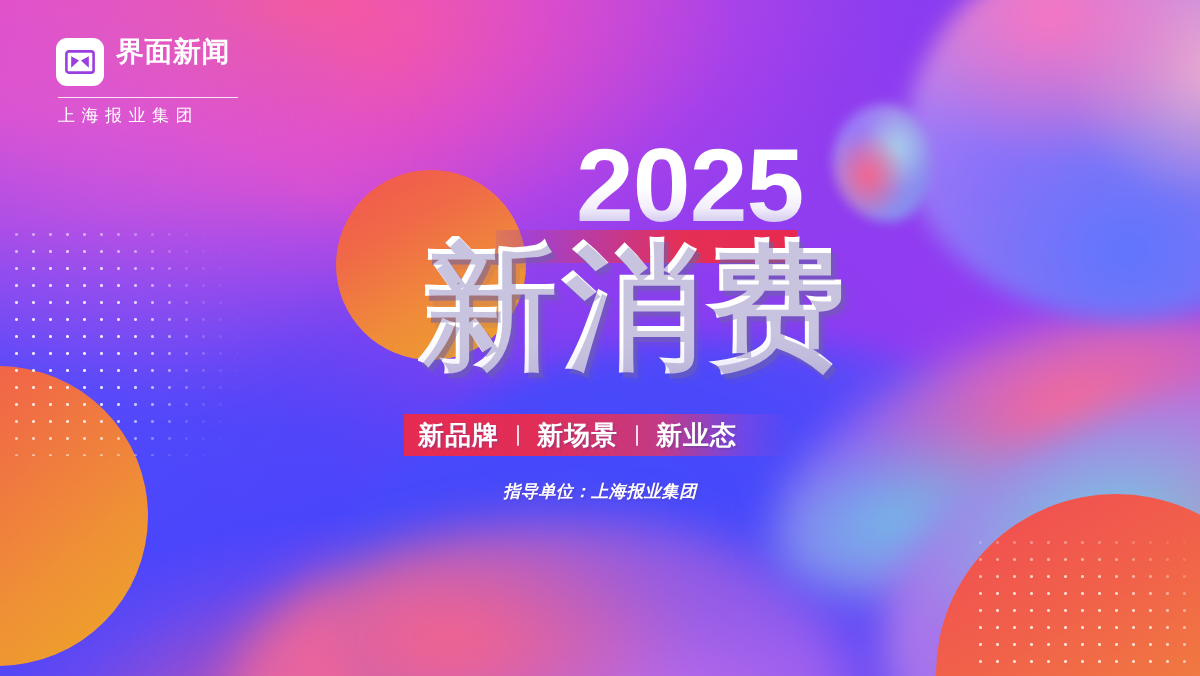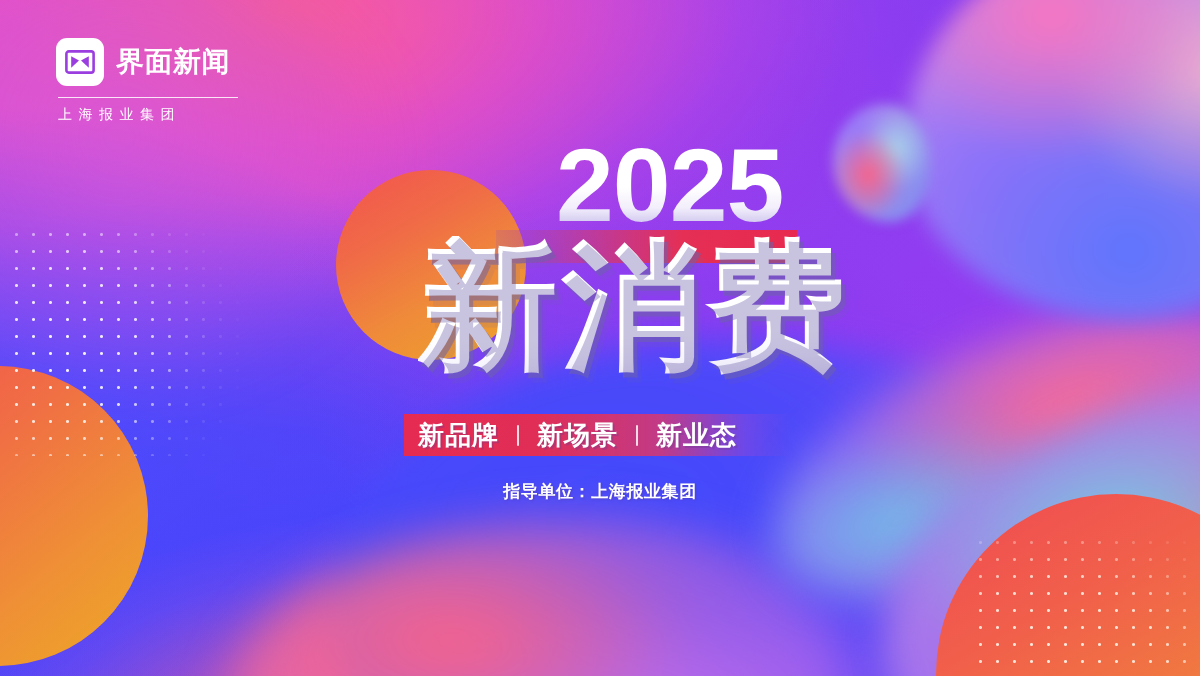--- a/index.html
+++ b/index.html
@@ -139,43 +139,43 @@
     background-size:17px 17px;
     -webkit-mask-image:radial-gradient(90% 110% at 34% 86%, #000 0%, rgba(0,0,0,.9) 50%, rgba(0,0,0,.2) 84%, transparent 100%);
             mask-image:radial-gradient(90% 110% at 34% 86%, #000 0%, rgba(0,0,0,.9) 50%, rgba(0,0,0,.2) 84%, transparent 100%);
     opacity:.92;
   }
 
   
   #logo-lockup{
     position:absolute;left:56px;top:38px;width:180px;
   }
-  #logo-row{display:flex;align-items:center;gap:12px;}
+  #logo-row{display:flex;align-items:flex-start;gap:12px;}
   #logo-mark{
     width:48px;height:48px;border-radius:11px;background:#ffffff;
     display:flex;align-items:center;justify-content:center;flex:0 0 auto;
   }
   #logo-mark svg{display:block;}
   #logo-wordmark{
     color:#ffffff;font-size:28px;font-weight:bold;letter-spacing:.5px;line-height:1;
     white-space:nowrap;
   }
   #logo-divider{
     width:180px;height:1px;background:rgba(255,255,255,.85);margin:11px 0 9px 2px;
   }
   #logo-subbrand{
-    color:#ffffff;font-size:14px;letter-spacing:6.5px;line-height:1;white-space:nowrap;
+    color:#ffffff;font-size:17px;letter-spacing:6.5px;line-height:1;white-space:nowrap;
     padding-left:2px;
   }
 
   
   #hero{position:absolute;left:0;top:0;width:1200px;height:676px;pointer-events:none;}
 
   #hero-year{
-    position:absolute;left:556px;top:133px;
+    position:absolute;left:576px;top:133px;
     font-size:104px;font-weight:bold;letter-spacing:-1px;line-height:1;
     background:linear-gradient(180deg,#ffffff 0%,#ffffff 52%,#f2eefb 72%,#cfc6ee 88%, #a89ce2 100%);
     -webkit-background-clip:text;background-clip:text;color:transparent;text-align:center;
     -webkit-text-fill-color:transparent;
   }
 
   #hero-banner{
     position:absolute;left:496px;top:230px;width:301px;height:33px;
     background:linear-gradient(90deg,rgba(120,70,230,.15) 0%, rgba(190,60,150,.75) 26%, #e52f55 62%, #e8294f 100%);
   }
@@ -206,21 +206,21 @@
   .sub-sep{
     display:inline-block;width:2px;height:21px;background:rgba(255,255,255,.82);
     margin:0 18px;border-radius:1px;
   }
 
   #hero-credits{
     position:absolute;left:0;top:478px;width:1200px;text-align:center;
     color:#ffffff;font-size:17px;font-weight:bold;line-height:1.65;letter-spacing:.6px;
     text-shadow:1px 1px 2px rgba(90,50,140,.4);
   }
-  .credit-line{display:block;}
+  .credit-line{display:block;font-style:italic;}
 </style>
 </head>
 <body>
 
 <div id="poster">
 
   <div class="bg-layer" id="bg-blue-mass"></div>
   <div class="bg-layer" id="bg-violet-right"></div>
   <div class="bg-layer" id="bg-magenta-top"></div>
   <div class="bg-layer" id="bg-pink-bottom"></div>

